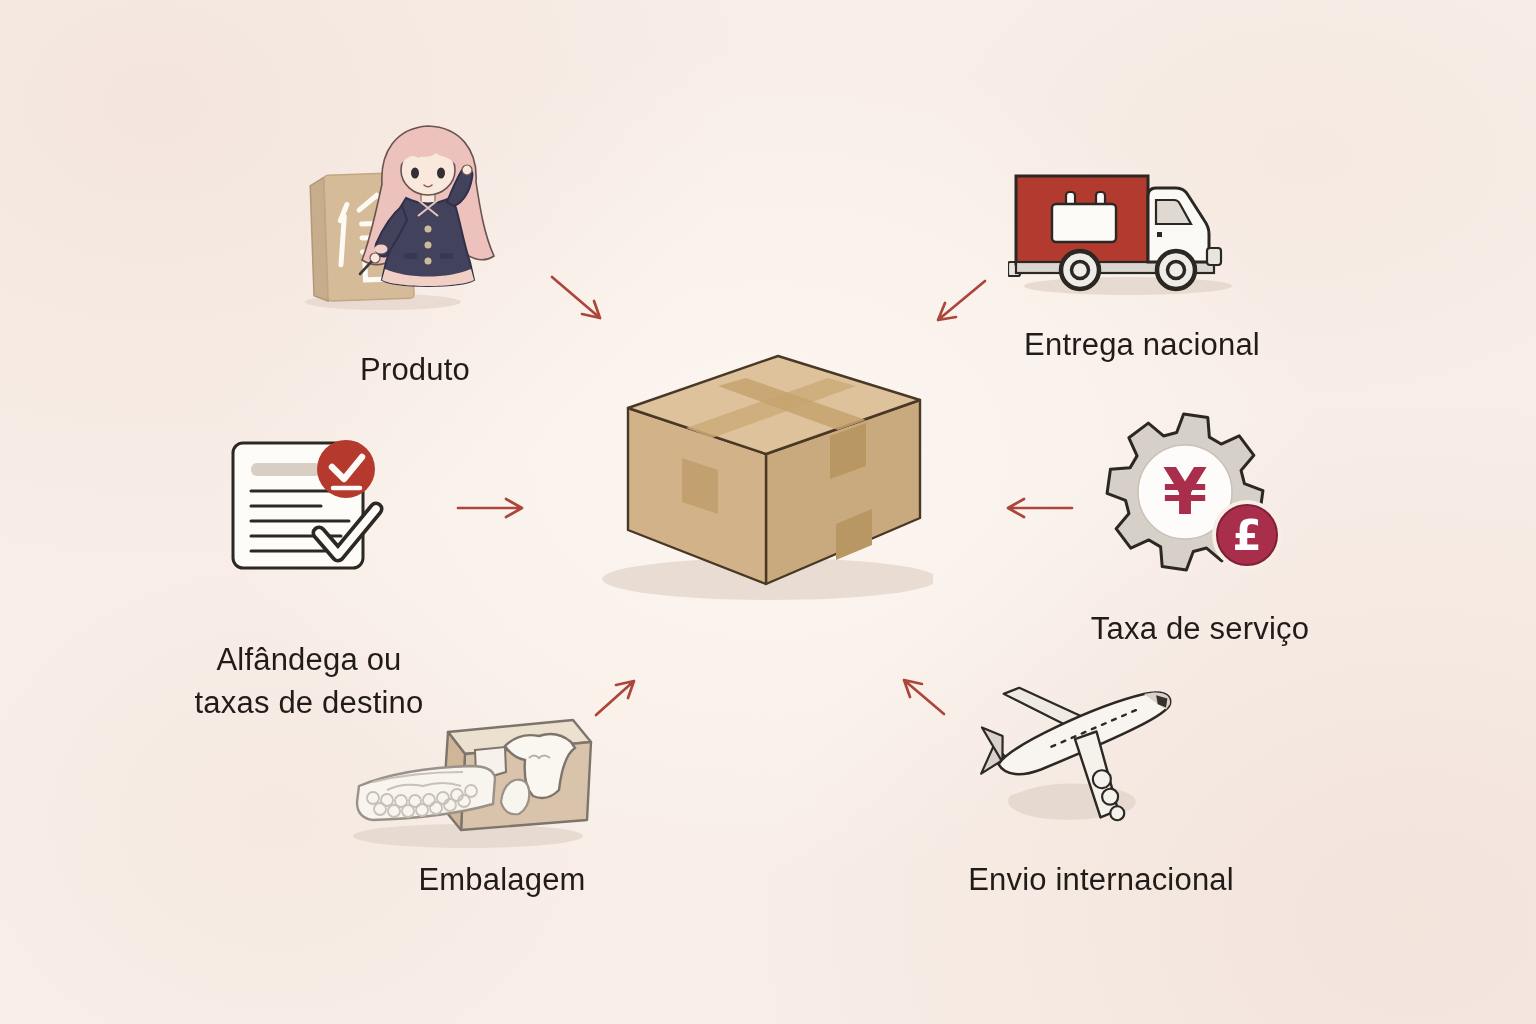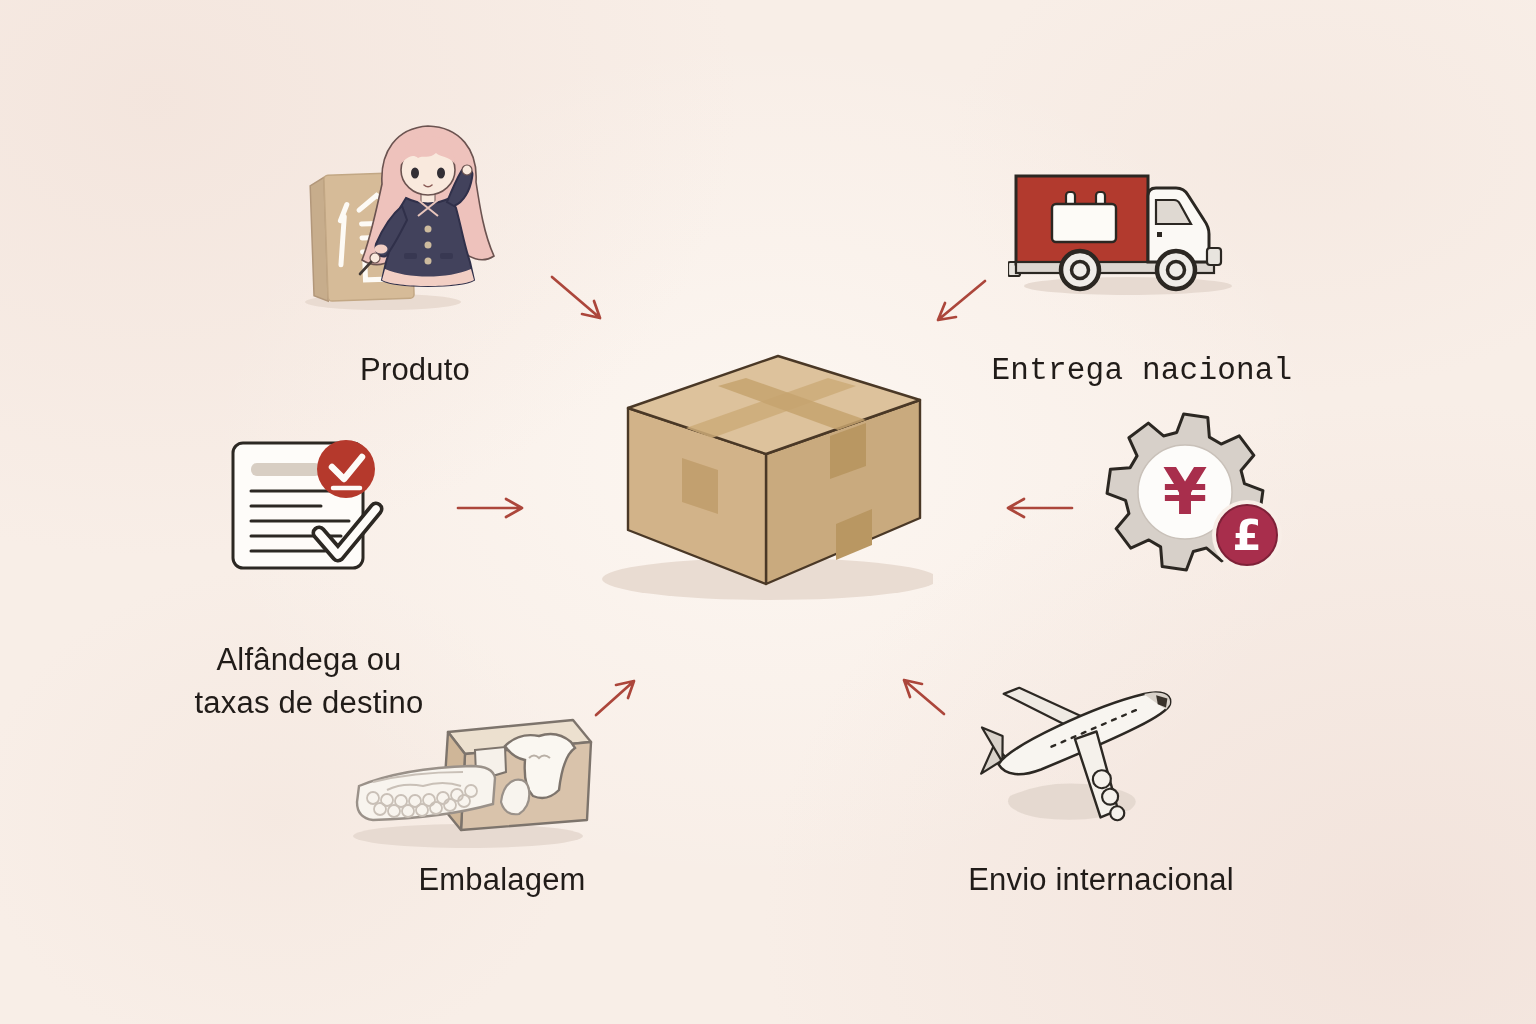--- a/index.html
+++ b/index.html
@@ -188,25 +188,26 @@
     <path class="arrow" d="M552,277 L600,318 M582,314 L600,318 L594,301"></path>
     <path class="arrow" d="M985,281 L938,320 M945,303 L938,320 L956,317"></path>
     <path class="arrow" d="M458,508 L522,508 M506,499 L522,508 L506,517"></path>
     <path class="arrow" d="M1072,508 L1008,508 M1024,499 L1008,508 L1024,517"></path>
     <path class="arrow" d="M596,715 L634,681 M628,698 L634,681 L616,685"></path>
     <path class="arrow" d="M944,714 L904,680 M922,684 L904,680 L910,697"></path>
   </svg>
 
   <div class="label" style="left:415px;top:349px;">Produto</div>
 
-  <div class="label" style="left:1142px;top:350px;font-family:Liberation Mono, monospace;">Entrega nacional</div>
+  <div class="label" style="left:1142px;top:324px;">Entrega nacional</div>
 
   <div class="label two-line" style="left:309px;top:607px;">
     <div>Alfândega ou</div>
     <div>taxas de destino</div>
   </div>
 
+  <div class="label" style="left:1200px;top:608px;">Taxa de serviço</div>
 
   <div class="label" style="left:502px;top:859px;">Embalagem</div>
 
   <div class="label" style="left:1087px;top:859px;margin-left:14px;">Envio internacional</div>
 
 </div>
 
 </body></html>

